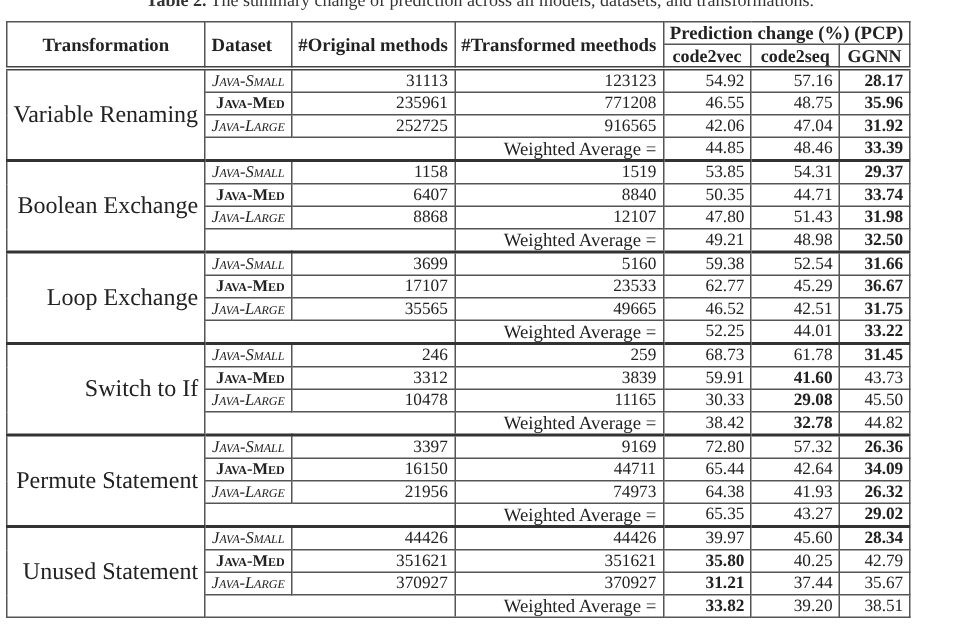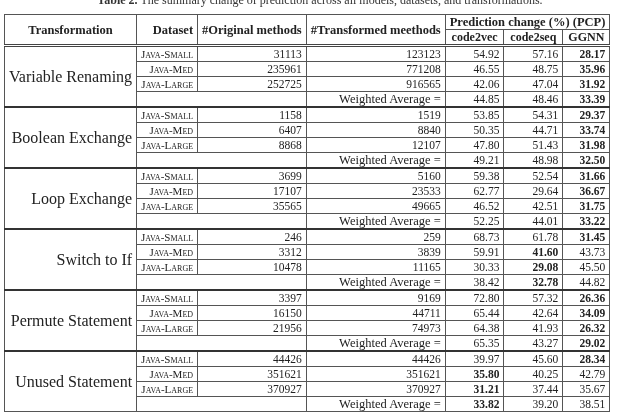--- a/index.html
+++ b/index.html
@@ -7,22 +7,22 @@
   .caption { position: absolute; left: 0; top: -7px; width: 640px; text-align: center; font-size: 12px; color: #333; white-space: nowrap; }
   .caption b { font-weight: bold; }
   table { position: absolute; left: 4px; top: 14px; border-collapse: collapse; width: 504px; font-size: 11.5px; }
   td, th { border: 1px solid #555; padding: 0 4px; height: 14px; line-height: 14px; white-space: nowrap; }
   thead th { font-weight: bold; font-size: 12.5px; }
   thead tr.h1 th { height: 14px; }
   thead tr.h2 th { height: 14px; font-size: 12px; }
   thead { border-bottom: 3px double #444; }
   .tf { text-align: right; font-size: 16px; }
   .ds { font-variant: small-caps; font-size: 11px; }
-  .ds.left { text-align: right; }
-  .ds.right { text-align: right; }
+  .ds.left { text-align: center; font-style: italic; }
+  .ds.right { text-align: right; font-weight: bold; }
   .num { text-align: right; }
   .b { font-weight: bold; }
   .wavg { text-align: right; margin-top: 48px; }
   .grp-end td { border-bottom: 2px solid #333; }
 </style>
 </head>
 <body>
 
 <div class="caption">
   <b>Table 2.</b>
@@ -35,21 +35,21 @@
     <col style="width:73px">
     <col style="width:120px">
     <col style="width:152px">
     <col style="width:64px">
     <col style="width:64px">
     <col style="width:50px">
   </colgroup>
   <thead>
     <tr class="h1">
       <th rowspan="2" style="text-align:center">Transformation</th>
-      <th rowspan="2" style="text-align:right">Dataset</th>
+      <th rowspan="2" style="text-align:left">Dataset</th>
       <th rowspan="2">#Original methods</th>
       <th rowspan="2">#Transformed meethods</th>
       <th colspan="3">Prediction change (%) (PCP)</th>
     </tr>
     <tr class="h2">
       <th>code2vec</th>
       <th>code2seq</th>
       <th>GGNN</th>
     </tr>
   </thead>
@@ -125,21 +125,21 @@
         <td class="num">5160</td>
         <td class="num">59.38</td>
         <td class="num">52.54</td>
         <td class="num b">31.66</td>
       </tr>
       <tr>
         <td class="ds right">Java-Med</td>
         <td class="num">17107</td>
         <td class="num">23533</td>
         <td class="num">62.77</td>
-        <td class="num">29.64</td>
+        <td class="num">45.29</td>
         <td class="num b">36.67</td>
       </tr>
       <tr>
         <td class="ds left">Java-Large</td>
         <td class="num">35565</td>
         <td class="num">49665</td>
         <td class="num">46.52</td>
         <td class="num">42.51</td>
         <td class="num b">31.75</td>
       </tr>

